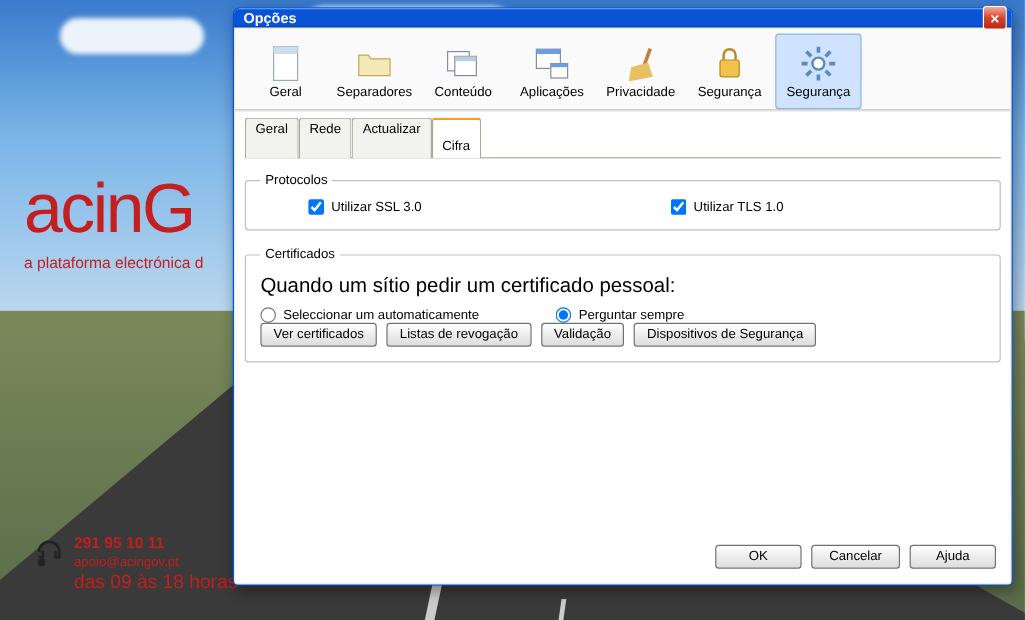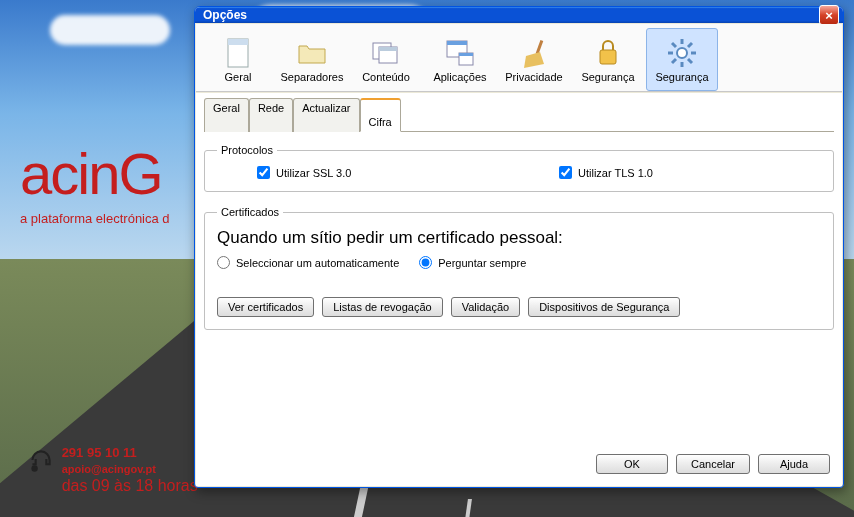--- a/index.html
+++ b/index.html
@@ -27,21 +27,21 @@
     position:absolute; top:140px; left:20px; color:#c41e1e; font-family: Arial, sans-serif;
   }
   .brand-title { font-size:58px; font-weight:400; letter-spacing:-2px; }
   .brand-sub { font-size:13px; color:#c41e1e; margin-top:4px; }
   
   .contact {
     position:absolute; bottom:20px; left:28px; color:#c41e1e; font-size:13px; font-weight:bold; line-height:1.3;
   }
   .contact .ic { display:inline-block; width:26px; height:30px; margin-right:4px; vertical-align:top; }
   .contact .txt { display:inline-block; vertical-align:top; }
-  .contact .l2 { font-size:11px; font-weight:bold; }
+  .contact .l2 { font-size:11px; font-weight:normal; }
   .contact .l3 { font-size:16px; font-weight:normal; }
   
   
   .dialog {
     position:absolute; top:6px; left:194px; width:650px; height:482px;
     background:#ece9d8; border:1px solid #0054e3; border-radius:6px 6px 4px 4px;
     box-shadow: 2px 4px 12px rgba(0,0,0,0.4);
     display:flex; flex-direction:column;
   }
   .titlebar {
@@ -84,21 +84,21 @@
     border:1px solid #c0c0c0; border-radius:3px; padding:10px 12px 12px; margin-bottom:14px;
   }
   legend { padding:0 4px; font-size:11px; color:#000; }
   
   .row { display:flex; align-items:center; }
   .col { flex:1;padding-left:40px; }
   .chk, .rad { display:flex; align-items:center; gap:6px; font-size:11px; }
   .chk input, .rad input { margin:0; }
   .rad + .rad { margin-left:20px; }
   .prompt { margin-bottom:8px; font-size:17px; }
-  .radios { display:flex; margin-top:4px; margin-bottom:28px; }
+  .radios { display:flex; margin-top:4px; margin-bottom:0;gap:44px; }
   
   .btns { display:flex; gap:8px; }
   .btn {
     background: linear-gradient(to bottom, #fff, #eee 45%, #ddd);
     border:1px solid #707070; border-radius:3px; padding:3px 10px; font-size:11px; cursor:pointer;
     min-width:50px;
     text-align:center;
   }
   
   .footer-gap { flex:1; }

